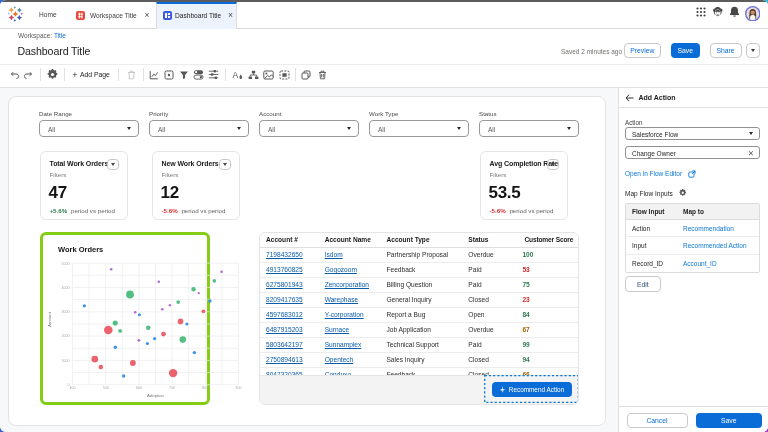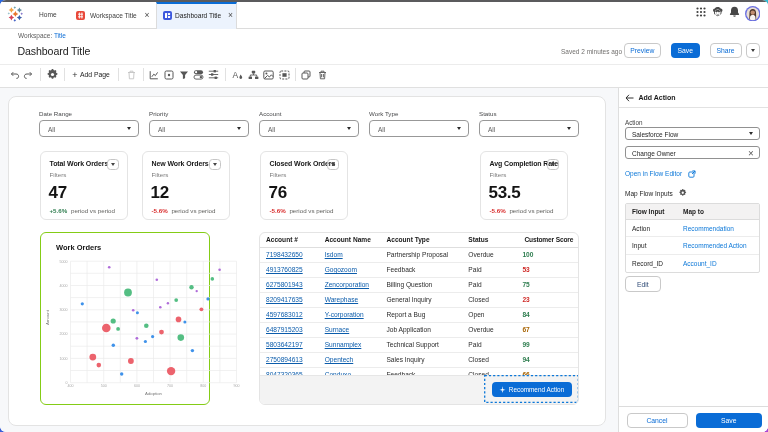--- a/index.html
+++ b/index.html
@@ -32,21 +32,21 @@
 .kpi{position:absolute;top:53.5px;width:88px;height:69.5px;background:#fff;border:1px solid #e4e4e4;border-radius:6px;}
 .kpi .t{position:absolute;left:9px;top:8px;font-size:7px;font-weight:bold;color:#181818;letter-spacing:-0.1px;}
 .kpi .menu{position:absolute;right:8px;top:7px;width:12px;height:11px;border:1px solid #c6c6c6;border-radius:3.5px;}
 .kpi .menu:after{content:"";position:absolute;left:3.2px;top:3.8px;border-left:2.6px solid transparent;border-right:2.6px solid transparent;border-top:3.2px solid #454545;}
 .kpi .f{position:absolute;left:9px;top:19.5px;font-size:6.2px;color:#7a7a7a;}
 .kpi .n{position:absolute;left:8px;top:31px;font-size:17px;font-weight:bold;color:#141414;letter-spacing:-0.3px;}
 .kpi .d{position:absolute;left:9px;top:55px;font-size:6.2px;color:#62625f;}
 .up{color:#2e7d4f;font-weight:bold;margin-right:2px;}
 .dn{color:#d92b2b;font-weight:bold;margin-right:2px;}
 
-#chartcard{position:absolute;left:31px;top:135px;width:170px;height:172.5px;background:#fff;border:1px solid #84cc16;border-radius:6px;}
+#chartcard{position:absolute;left:31px;top:135px;width:170px;height:172.5px;background:#fff;border:3px solid #84cc16;border-radius:6px;}
 #tablecard{position:absolute;left:250.5px;top:135px;width:320px;height:172.5px;background:#fff;border:1px solid #e4e4e4;border-radius:6px;overflow:hidden;}
 
 table{border-collapse:collapse;table-layout:fixed;width:320px;}
 th{white-space:nowrap;font-size:6.6px;font-weight:bold;color:#181818;text-align:left;padding:0 0 0 6px;height:14px;border-bottom:1px solid #dedede;}
 td{font-size:6.6px;color:#2b2b2b;padding:0 0 0 6px;height:15px;border-bottom:1px solid #ececec;white-space:nowrap;overflow:hidden;}
 td.lnk{color:#0b5cab;text-decoration:underline;}
 td.sc{font-weight:bold;padding-left:4px;}
 .sg{color:#2e7d4f;} .sr{color:#cf2a27;} .so{color:#a86403;}
 #tfoot{position:absolute;left:0;bottom:0;width:100%;height:29px;background:#f3f3f3;border-top:1px solid #e6e6e6;}
 #dashsel{position:absolute;right:0px;bottom:1.5px;width:93px;height:26px;}
@@ -299,32 +299,25 @@
           <i class="caret"></i>
         </div>
 
     <div class="kpi" style="left:31px;">
           <div class="t">Total Work Orders</div>
           <div class="menu"></div>
           <div class="f">Filters</div>
           <div class="n">47</div>
           <div class="d"><span class="up">+5.6%</span> period vs period</div>
         </div>
-    <div class="kpi" style="left:133px;">
+    <div class="kpi" style="left:143px;">
           <div class="t">New Work Orders</div>
           <div class="menu"></div>
           <div class="f">Filters</div>
           <div class="n">12</div>
-          <div class="d"><span class="dn">-5.6%</span> period vs period</div>
-        </div>
-    <div class="kpi" style="left:251px;">
-          <div class="t">Closed Work Orders</div>
-          <div class="menu"></div>
-          <div class="f">Filters</div>
-          <div class="n">76</div>
           <div class="d"><span class="dn">-5.6%</span> period vs period</div>
         </div>
     <div class="kpi" style="left:471px;">
           <div class="t">Avg Completion Rate</div>
           <div class="menu"></div>
           <div class="f">Filters</div>
           <div class="n">53.5</div>
           <div class="d"><span class="dn">-5.6%</span> period vs period</div>
         </div>
 

